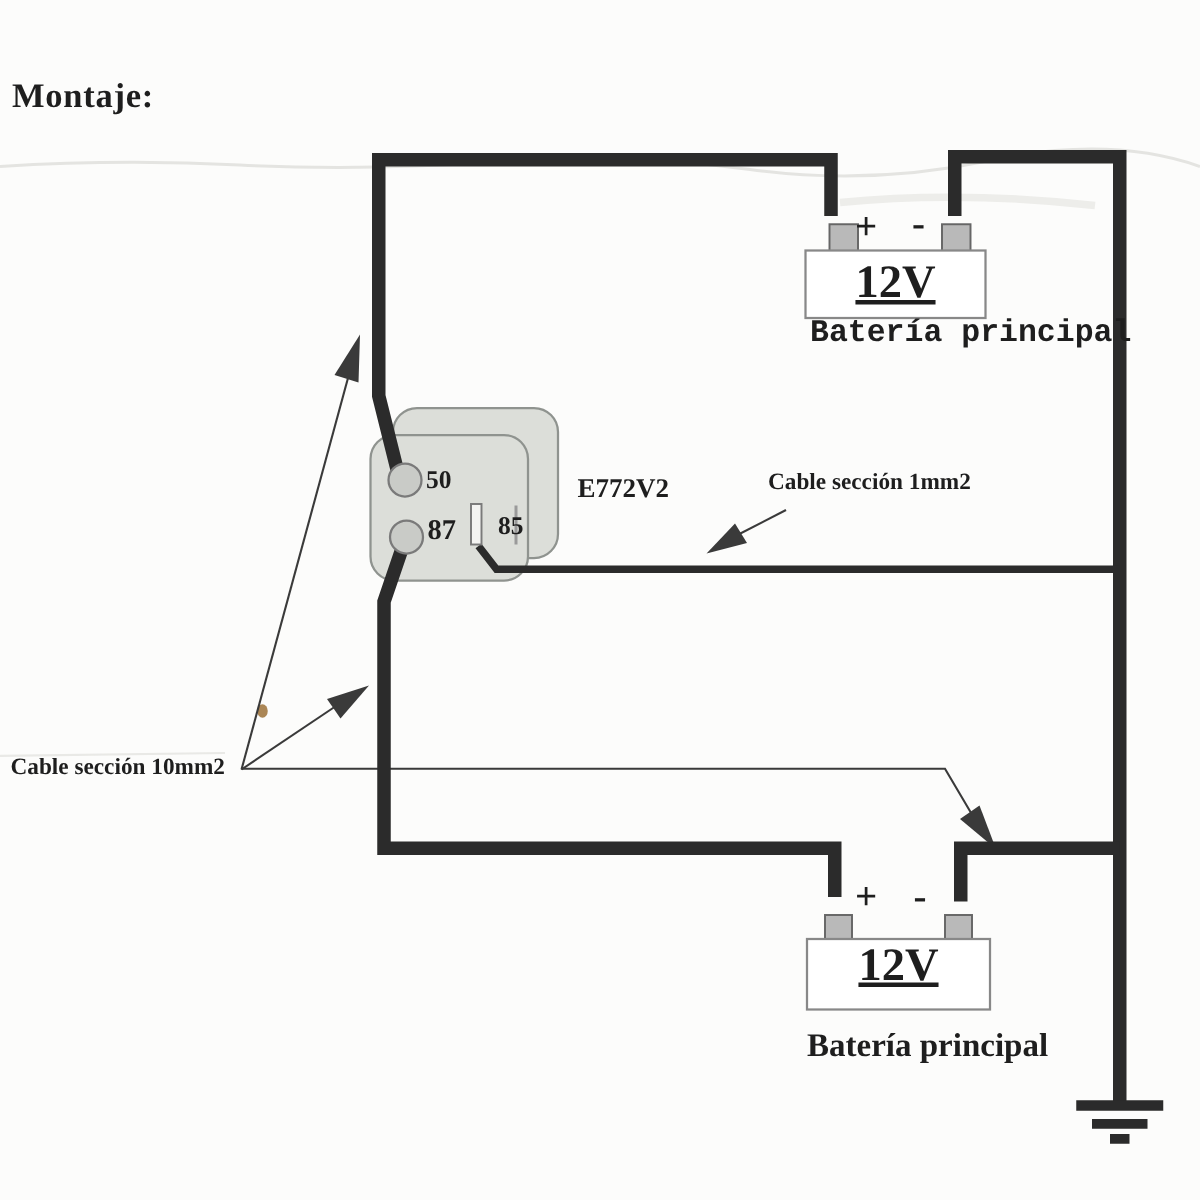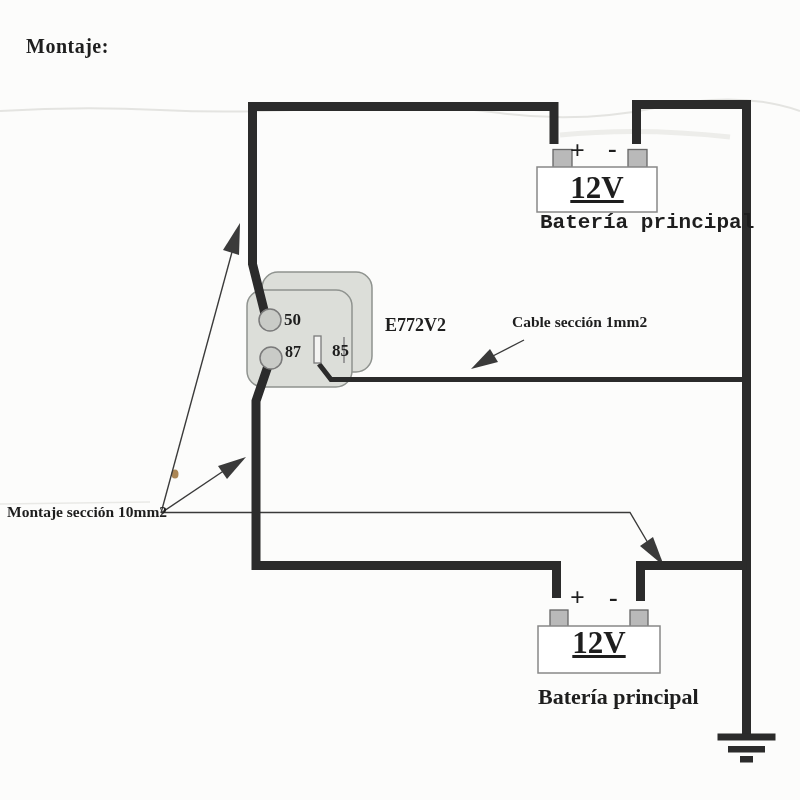--- a/index.html
+++ b/index.html
@@ -4,26 +4,26 @@
 <style>
   html,body{margin:0;padding:0;}
   body{
     width:800px;height:800px;position:relative;overflow:hidden;
     background:#fcfcfb;
     font-family:"Liberation Serif","DejaVu Serif",serif;
     color:#1e1e1e;
   }
   #diagram-svg{position:absolute;left:0;top:0;width:800px;height:800px;}
   .lbl{position:absolute;font-weight:bold;white-space:nowrap;line-height:1;}
-  .title{left:8px;top:36px;font-size:20px;letter-spacing:.5px;margin-left:18px;}
+  .title{left:8px;top:52px;font-size:23px;letter-spacing:.5px;}
   .relay-model{left:385px;top:316px;font-size:18px;font-family:Liberation Serif, serif;}
   .ann-1mm{left:512px;top:314px;font-size:15.5px;text-align:right;}
   .ann-10mm{left:7px;top:504px;font-size:15.5px;}
   .t30{left:284px;top:311px;font-size:17px;}
-  .t87{left:285px;top:344px;font-size:16px;}
+  .t87{left:285px;top:344px;font-size:19px;}
   .t85{left:332px;top:342px;font-size:17px;}
   .bat-v{font-size:31px;text-align:center;text-decoration:underline;}
   .main-v{left:537px;top:172px;width:120px;}
   .aux-v{left:538px;top:627px;width:122px;}
   .sign{font-size:26px;}
   .main-plus{left:570px;top:138px;}
   .main-minus{left:608px;top:136px;}
   .aux-plus{left:570px;top:585px;}
   .aux-minus{left:609px;top:585px;}
   .bat-name{font-size:21px;}
@@ -78,21 +78,21 @@
   <g fill="#2b2b2b">
     <rect x="717.5" y="733.5" width="58" height="7"></rect>
     <rect x="728" y="746" width="37" height="6.5"></rect>
     <rect x="740" y="756" width="13" height="6.5"></rect>
   </g>
 </svg>
 
 <div class="lbl title">Montaje:</div>
 <div class="lbl relay-model">E772V2</div>
 <div class="lbl ann-1mm">Cable sección 1mm2</div>
-<div class="lbl ann-10mm">Montaje sección 10mm2</div>
+<div class="lbl ann-10mm">Cable sección 10mm2</div>
 
 <div class="lbl t30">50</div>
 <div class="lbl t87">87</div>
 <div class="lbl t85">85</div>
 
 <div class="lbl sign main-plus">+</div>
 <div class="lbl sign main-minus">-</div>
 <div class="lbl bat-v main-v">12V</div>
 <div class="lbl bat-name main-name">Batería principal</div>
 

